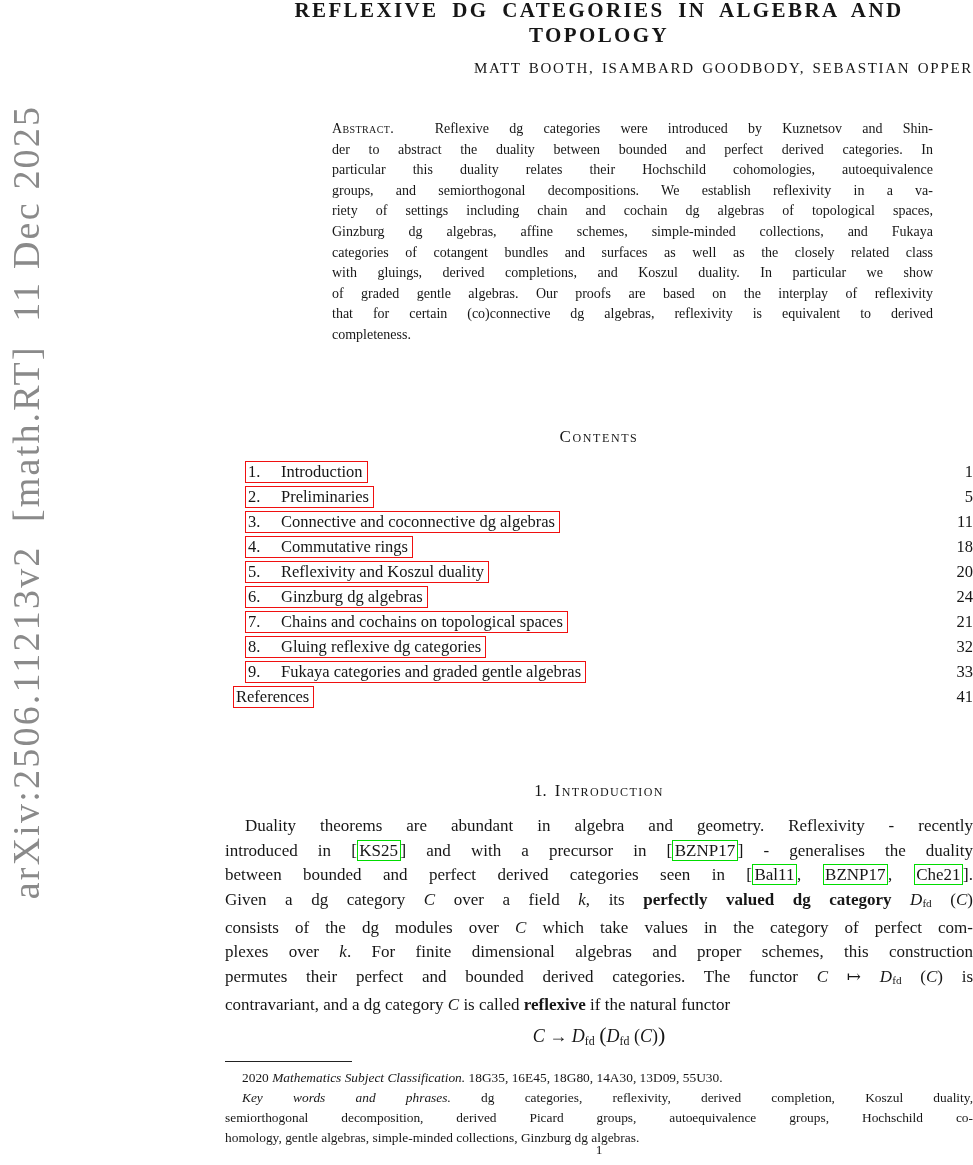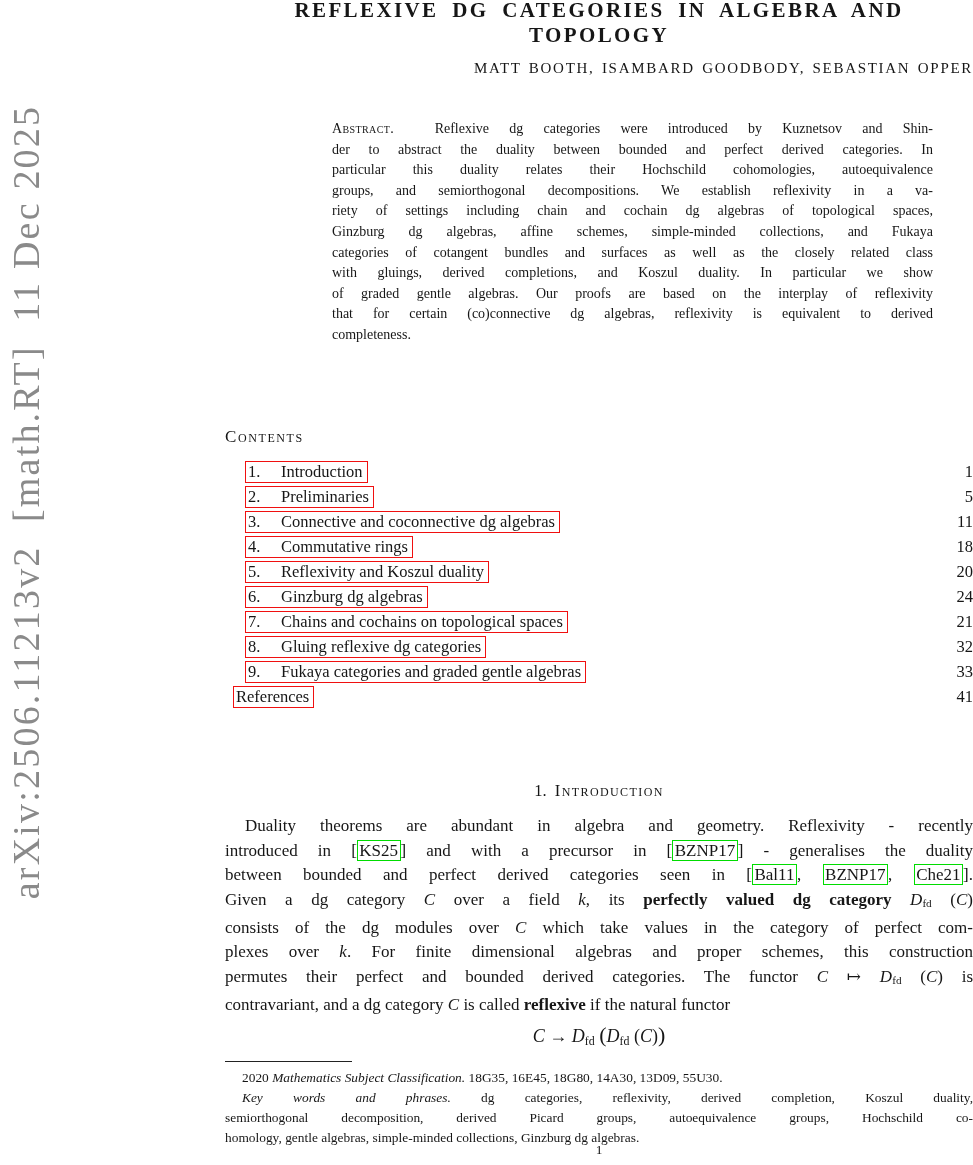--- a/index.html
+++ b/index.html
@@ -28,21 +28,21 @@
   }
   .authors{
     position:absolute;top:60px;left:0;width:100%;text-align:right;
     font-size:15px;letter-spacing:1.7px;word-spacing:2px;
   }
   .abstract{
     position:absolute;top:119px;left:75px;width:601px;
     font-size:14px;line-height:20.6px;margin-left:32px;
   }
   .contents-heading{
-    position:absolute;top:427px;left:0;width:100%;text-align:left;
+    position:absolute;top:427px;left:0;width:100%;text-align:center;
     font-variant:small-caps;font-size:17px;letter-spacing:1.6px;
   }
   .toc{position:absolute;top:461px;left:0;width:748px;font-size:16.5px;}
   .toc-row{display:flex;justify-content:space-between;align-items:baseline;height:25px;}
   .toc-box{
     display:inline-block;border:1.7px solid var(--toc-box);
     padding:0 4px 1px 2px;margin-left:20px;line-height:19px;
   }
   .toc-box.nonum{margin-left:8px;}
   .toc-num{display:inline-block;width:33px;}

